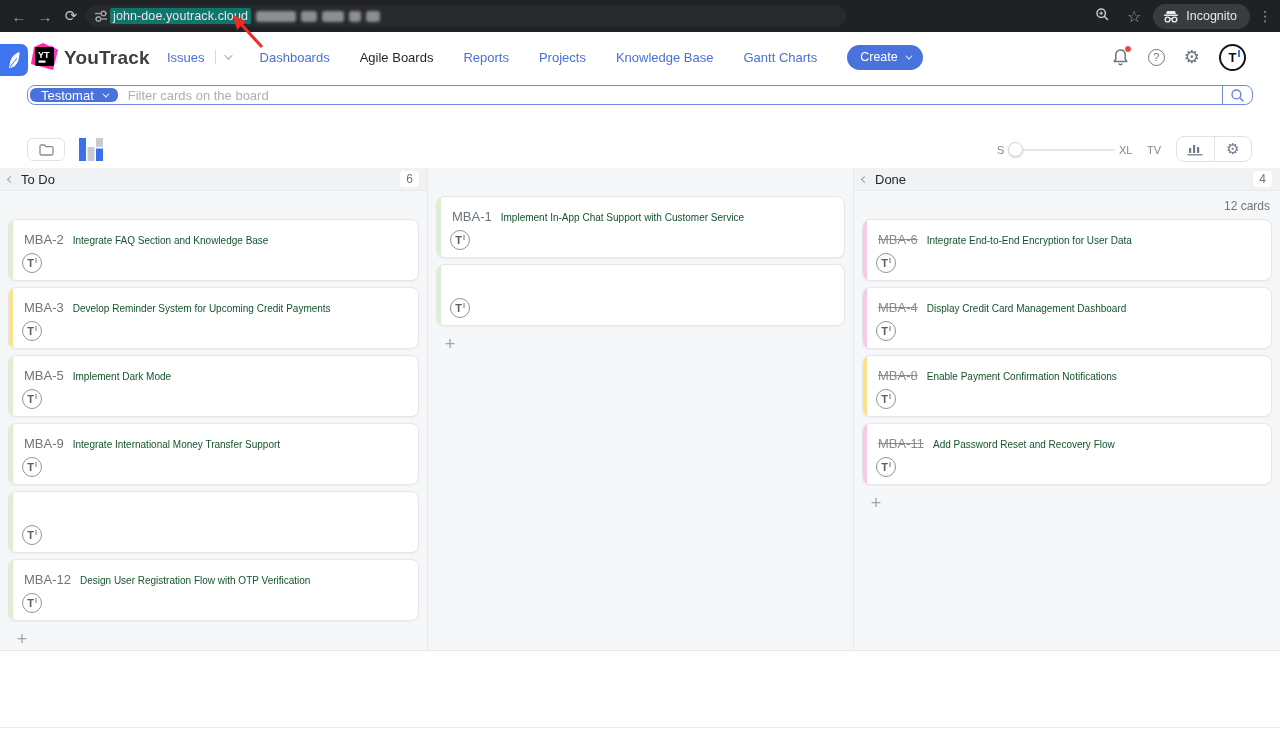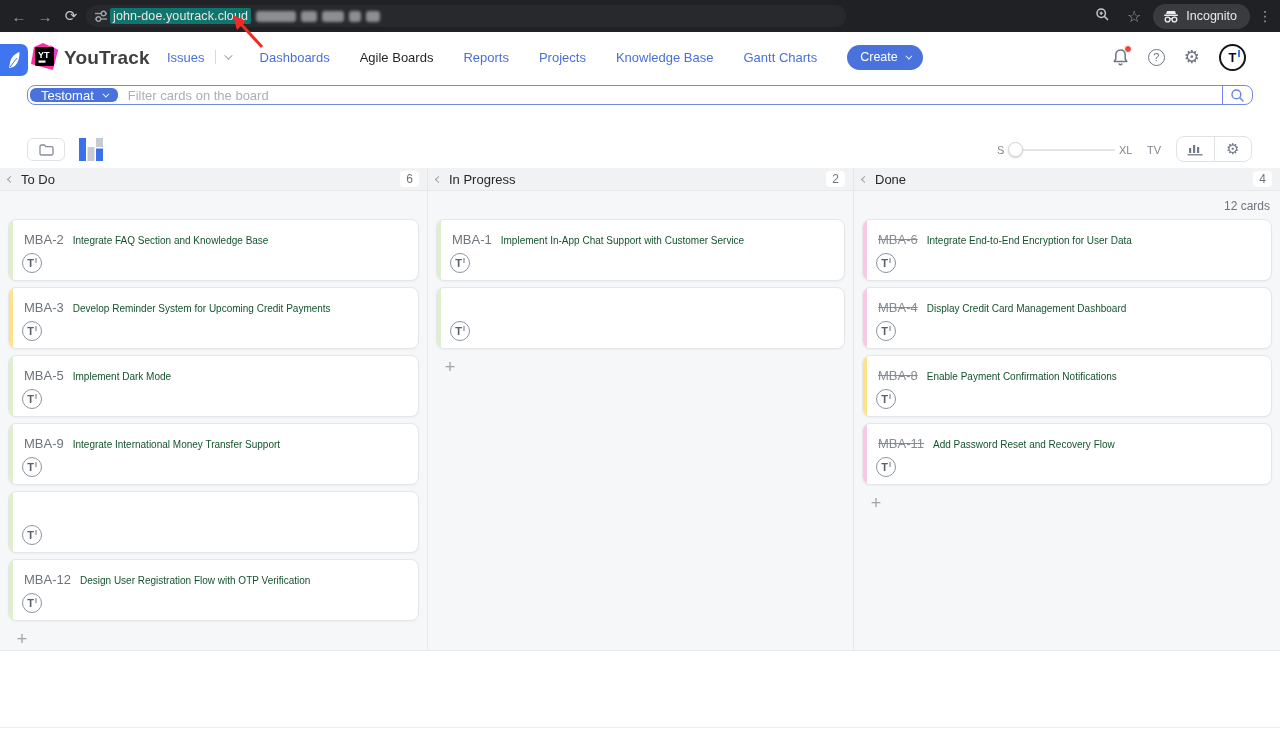--- a/index.html
+++ b/index.html
@@ -268,25 +268,20 @@
         <div class="card">
           <span class="stripe green"></span>
           <div class="card-line"><span class="card-id">MBA-12</span><span class="card-title">Design User Registration Flow with OTP Verification</span></div>
           <span class="assignee">T<i></i></span>
         </div>
         <button class="add-card">+</button>
       </div>
     </div>
 
     <div class="col" style="left:427px;width:426px">
-      <div class="col-head">
-        <span class="chev-left"></span>
-        <span class="col-name">In Progress</span>
-        <span class="col-count">2</span>
-      </div>
       <div class="cards">
         <div class="card">
           <span class="stripe green"></span>
           <div class="card-line"><span class="card-id">MBA-1</span><span class="card-title">Implement In-App Chat Support with Customer Service</span></div>
           <span class="assignee">T<i></i></span>
         </div>
         <div class="card">
           <span class="stripe green"></span>
           <span class="assignee">T<i></i></span>
         </div>

